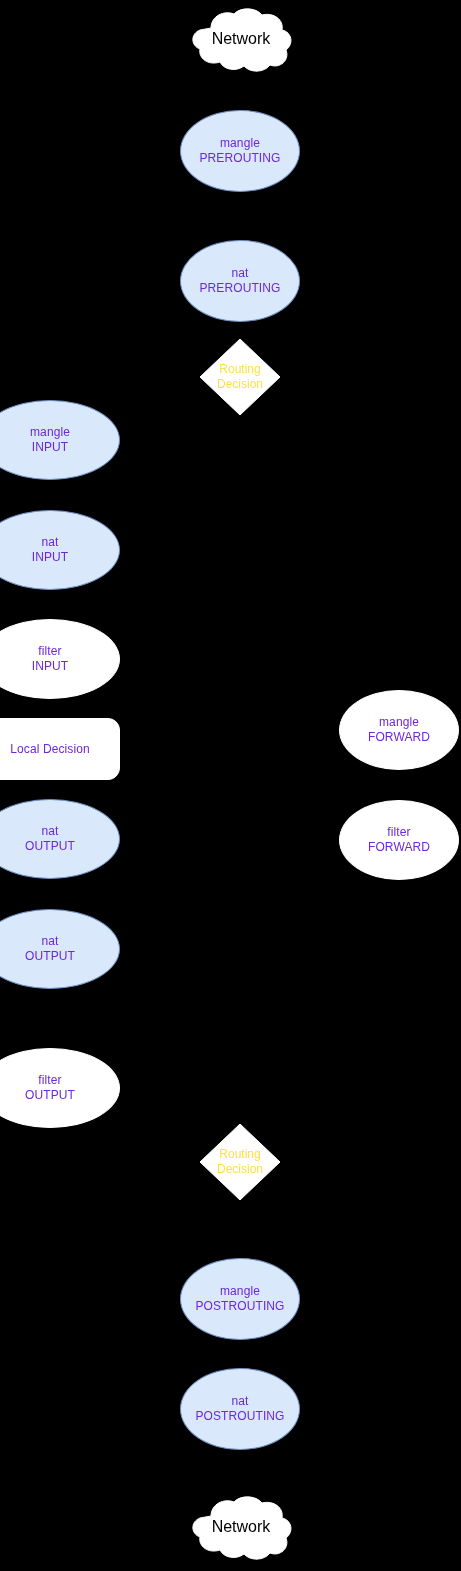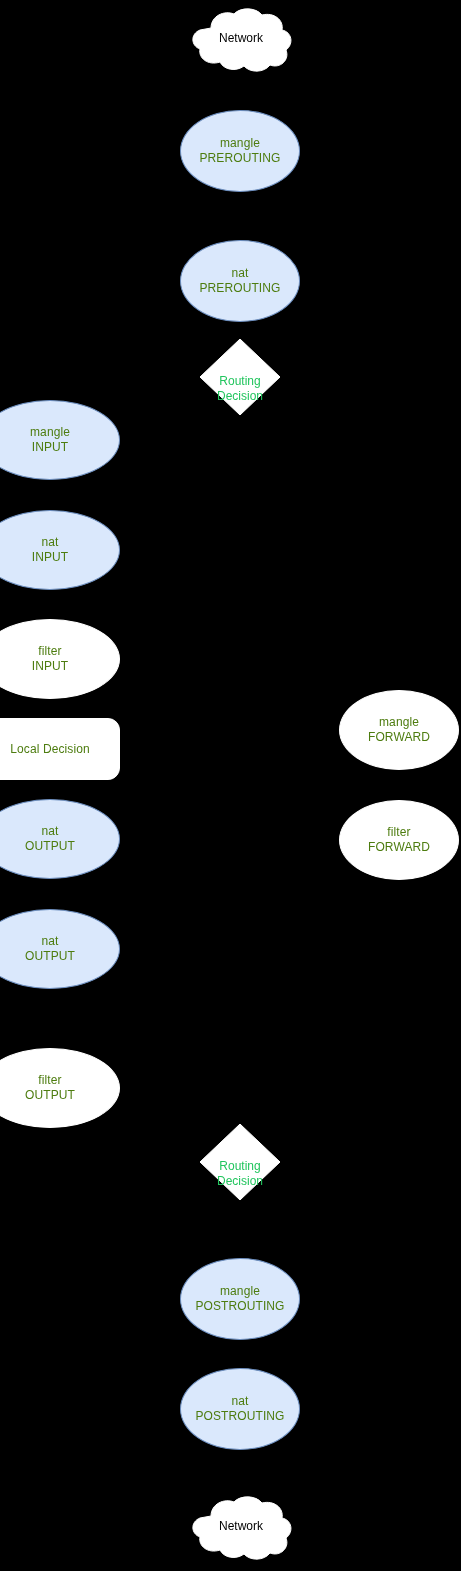--- a/index.html
+++ b/index.html
@@ -25,21 +25,21 @@
     height: 1571px;
   }
 
   .node {
     position: absolute;
     display: flex;
     align-items: center;
     justify-content: center;
     text-align: center;
     box-sizing: border-box;
-    color: #4d7c0f;
+    color: #6d28d9;
     font-size: 12px;
     line-height: 15px;
     letter-spacing: 0.1px;
     white-space: pre-line;
     user-select: none;
   }
 
   
   .ellipse {
     border-radius: 50%;
@@ -64,28 +64,28 @@
   .diamond-shape {
     position: absolute;
     left: 0;
     top: 0;
     width: 100%;
     height: 100%;
   }
   .diamond-label {
     position: absolute;
     left: 0;
-    top: 12px;
+    top: 0;
     width: 100%;
     height: 100%;
     display: flex;
     align-items: center;
     justify-content: center;
     text-align: center;
-    color: #22c55e;
+    color: #fde047;
     font-size: 12px;
     line-height: 15px;
     white-space: pre-line;
     user-select: none;
   }
 
   .cloud-wrap {
     position: absolute;
   }
   .cloud-shape {
@@ -99,21 +99,21 @@
     position: absolute;
     left: 0;
     top: 0;
     width: 100%;
     height: 100%;
     display: flex;
     align-items: center;
     justify-content: center;
     text-align: center;
     color: #000000;
-    font-size: 12px;
+    font-size: 16px;
     line-height: 15px;
     user-select: none;
     padding-bottom: 6px;
     box-sizing: border-box;
   }
 
   .edge-layer {
     position: absolute;
     left: 0;
     top: 0;

